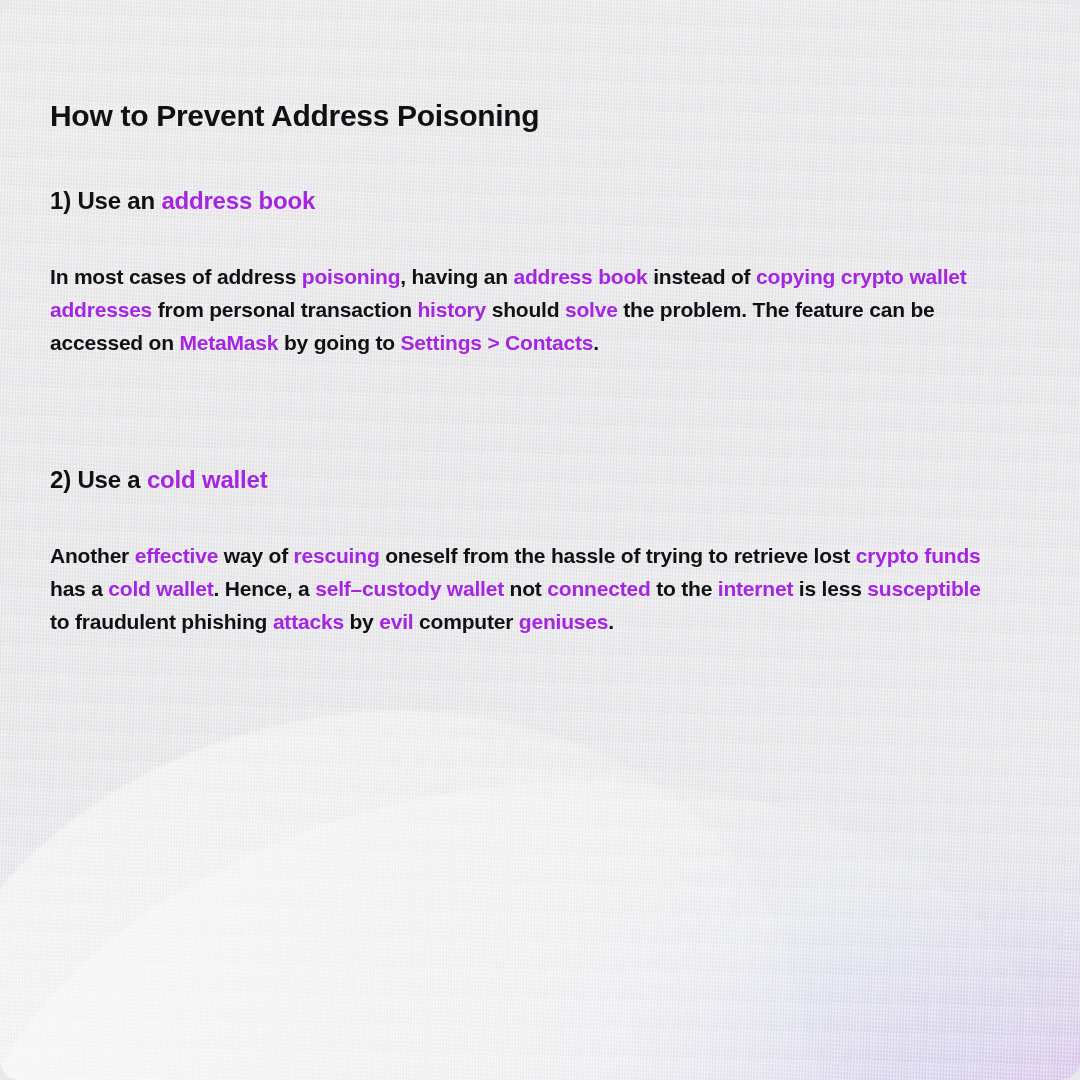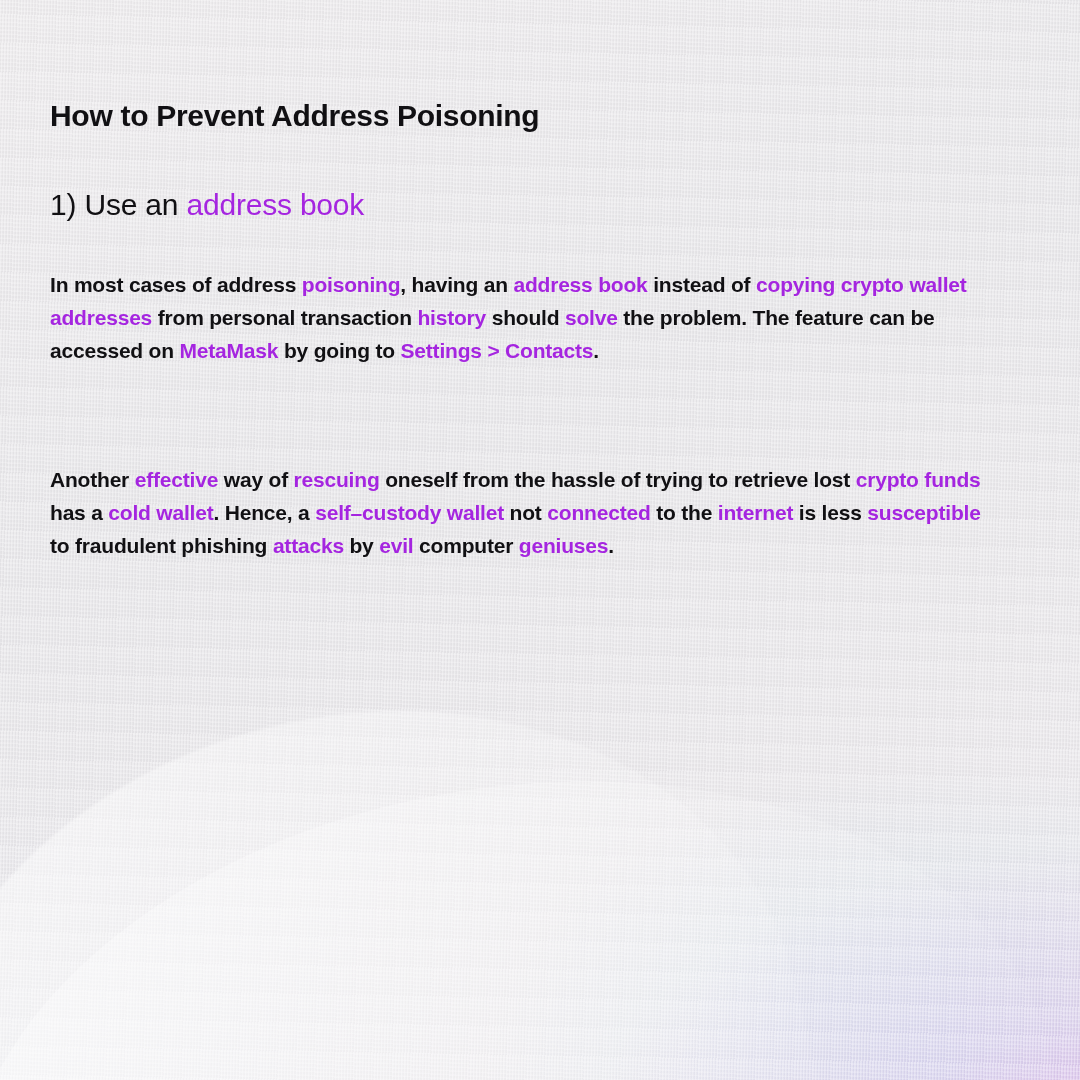--- a/index.html
+++ b/index.html
@@ -18,20 +18,21 @@
     position: relative;
     width: 1080px;
     height: 1080px;
     box-sizing: border-box;
     background:
       radial-gradient(900px 520px at 105% 108%, rgba(222,170,235,0.85) 0%, rgba(222,180,235,0.40) 28%, rgba(231,228,236,0.0) 62%),
       radial-gradient(620px 420px at 88% 100%, rgba(196,226,240,0.70) 0%, rgba(210,230,242,0.25) 45%, rgba(233,232,234,0) 75%),
       radial-gradient(700px 500px at 2% 100%, rgba(232,232,236,0.9) 0%, rgba(233,232,234,0) 70%),
       linear-gradient(160deg, #eceaec 0%, #e7e6e9 40%, #e9e7ea 70%, #eae7ec 100%);
     overflow: hidden;
+    border-radius: 20px;
   }
 
   
   #slide:before {
     content: "";
     position: absolute;
     inset: 0;
     background-image:
       repeating-linear-gradient(92deg, rgba(255,255,255,0.35) 0px, rgba(255,255,255,0.35) 1px, rgba(0,0,0,0.012) 2px, rgba(0,0,0,0.012) 3px),
       repeating-linear-gradient(3deg, rgba(255,255,255,0.22) 0px, rgba(255,255,255,0.22) 1px, rgba(0,0,0,0.01) 2px, rgba(0,0,0,0.01) 4px);
@@ -73,22 +74,22 @@
   .heading {
     font-size: 30px;
     font-weight: 700;
     letter-spacing: -0.3px;
     color: #111013;
     margin: 0 0 52px 0;
     line-height: 1.2;
   }
 
   .subheading {
-    font-size: 30px;
-    font-weight: 400;
+    font-size: 24px;
+    font-weight: 700;
     letter-spacing: -0.2px;
     color: #111013;
     margin: 9px 0 44px 0;
     line-height: 1.25;
   }
 
   .para {
     font-size: 21px;
     font-weight: 700;
     letter-spacing: -0.2px;
@@ -117,17 +118,21 @@
 
     <h2 class="subheading">
       <span>1)</span>
       <span>Use an </span><span class="hl" style="color: rgb(165, 37, 224);">address book</span>
     </h2>
 
     <p class="para"><span>In most cases of address </span><span class="hl" style="color: rgb(165, 37, 224);">poisoning</span><span>, having an </span><span class="hl" style="color: rgb(165, 37, 224);">address book</span><span> instead of </span><span class="hl" style="color: rgb(165, 37, 224);">copying crypto wallet addresses</span><span> from personal transaction </span><span class="hl" style="color: rgb(165, 37, 224);">history</span><span> should </span><span class="hl" style="color: rgb(165, 37, 224);">solve</span><span> the problem. The feature can be accessed on </span><span class="hl" style="color: rgb(165, 37, 224);">MetaMask</span><span> by going to </span><span class="hl" style="color: rgb(165, 37, 224);">Settings &gt; Contacts</span><span>.</span></p>
 
     <div class="gap-lg"></div>
 
+    <h2 class="subheading">
+      <span>2)</span>
+      <span>Use a </span><span class="hl" style="color: rgb(165, 37, 224);">cold wallet</span>
+    </h2>
 
     <p class="para"><span>Another </span><span class="hl" style="color: rgb(165, 37, 224);">effective</span><span> way of </span><span class="hl" style="color: rgb(165, 37, 224);">rescuing</span><span> oneself from the hassle of trying to retrieve lost </span><span class="hl" style="color: rgb(165, 37, 224);">crypto funds</span><span> has a </span><span class="hl" style="color: rgb(165, 37, 224);">cold wallet</span><span>. Hence, a </span><span class="hl" style="color: rgb(165, 37, 224);">self–custody wallet</span><span> not </span><span class="hl" style="color: rgb(165, 37, 224);">connected</span><span> to the </span><span class="hl" style="color: rgb(165, 37, 224);">internet</span><span> is less </span><span class="hl" style="color: rgb(165, 37, 224);">susceptible</span><span> to fraudulent phishing </span><span class="hl" style="color: rgb(165, 37, 224);">attacks</span><span> by </span><span class="hl" style="color: rgb(165, 37, 224);">evil</span><span> computer </span><span class="hl" style="color: rgb(165, 37, 224);">geniuses</span><span>.</span></p>
 
   </div>
 </div>
 
 </body></html>

